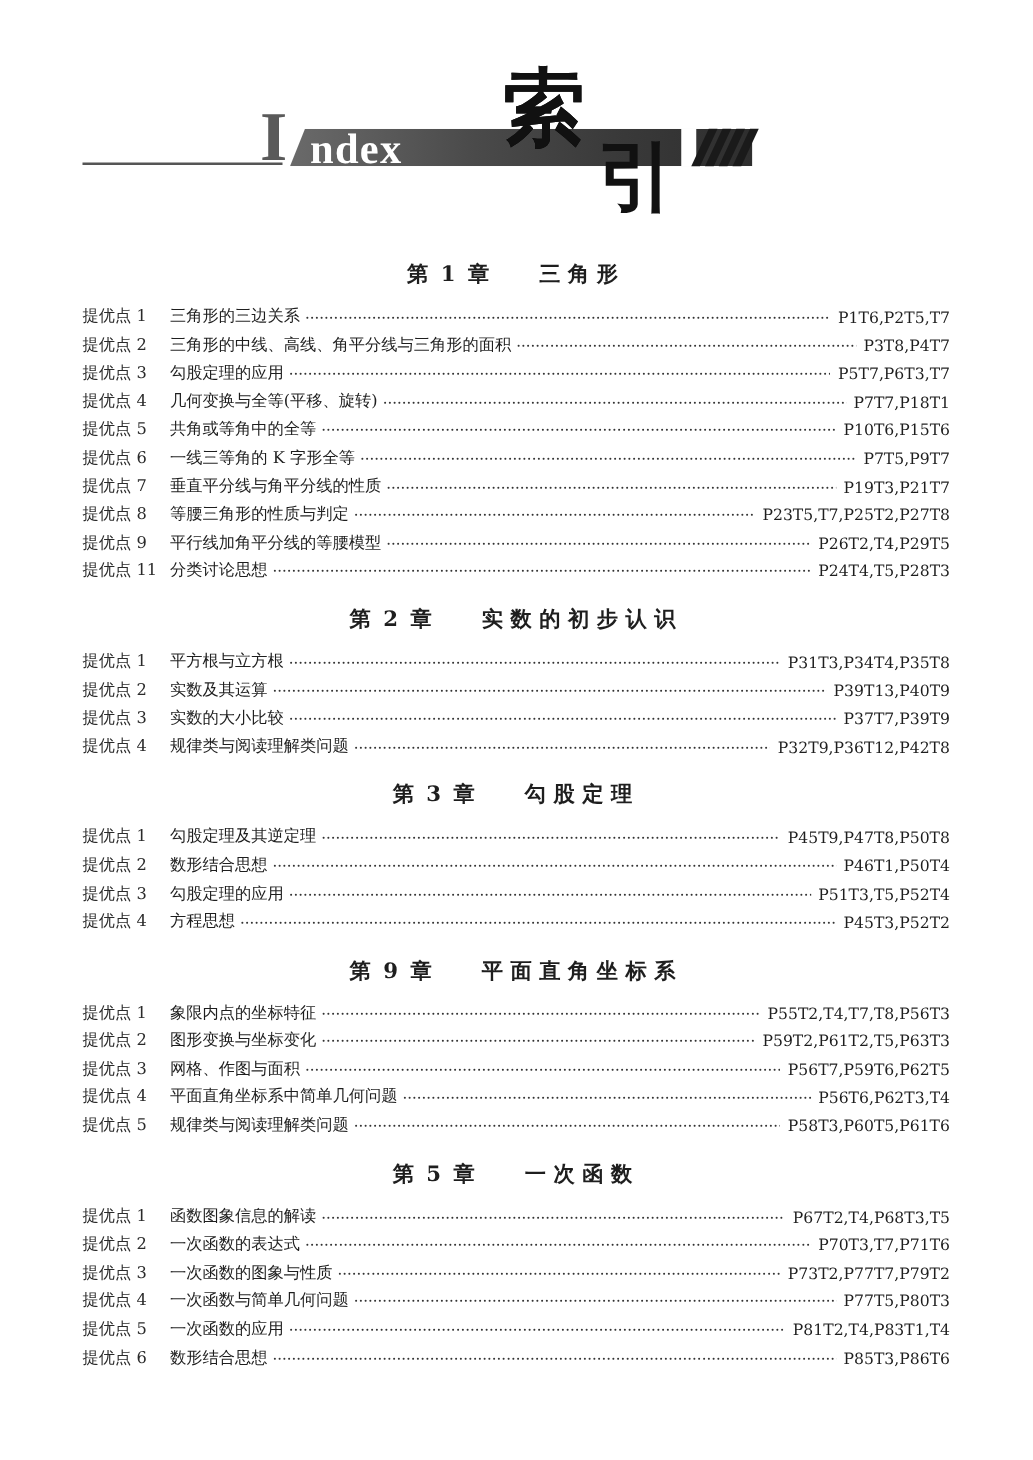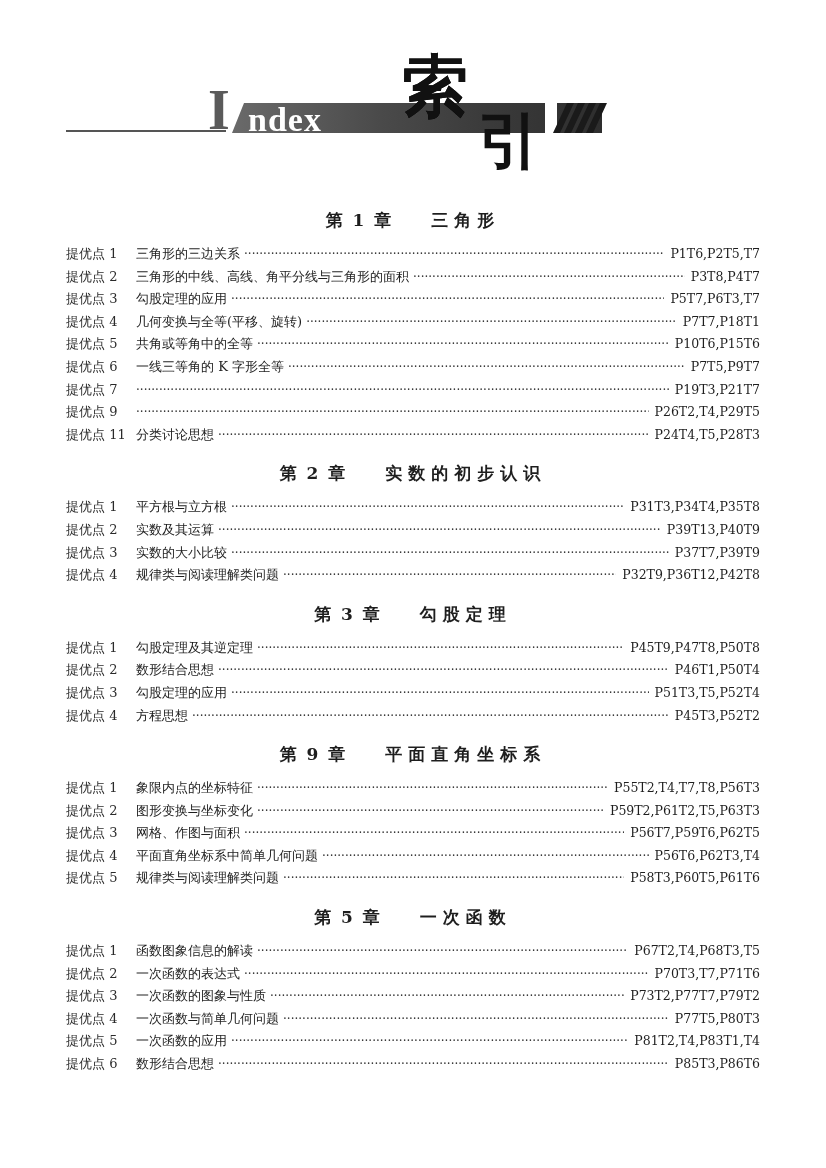--- a/index.html
+++ b/index.html
@@ -137,25 +137,33 @@
           <span class="refs">P10T6,P15T6</span>
         </div>
       <div class="entry">
           <span class="label">提优点 6</span>
           <span class="topic">一线三等角的 K 字形全等</span>
           <span class="leader"></span>
           <span class="refs">P7T5,P9T7</span>
         </div>
       <div class="entry">
           <span class="label">提优点 7</span>
+          <span class="topic">垂直平分线与角平分线的性质</span>
           <span class="leader"></span>
           <span class="refs">P19T3,P21T7</span>
         </div>
       <div class="entry">
+          <span class="label">提优点 8</span>
+          <span class="topic">等腰三角形的性质与判定</span>
+          <span class="leader"></span>
+          <span class="refs">P23T5,T7,P25T2,P27T8</span>
+        </div>
+      <div class="entry">
           <span class="label">提优点 9</span>
+          <span class="topic">平行线加角平分线的等腰模型</span>
           <span class="leader"></span>
           <span class="refs">P26T2,T4,P29T5</span>
         </div>
       <div class="entry">
           <span class="label">提优点 11</span>
           <span class="topic">分类讨论思想</span>
           <span class="leader"></span>
           <span class="refs">P24T4,T5,P28T3</span>
         </div>
     </div>

